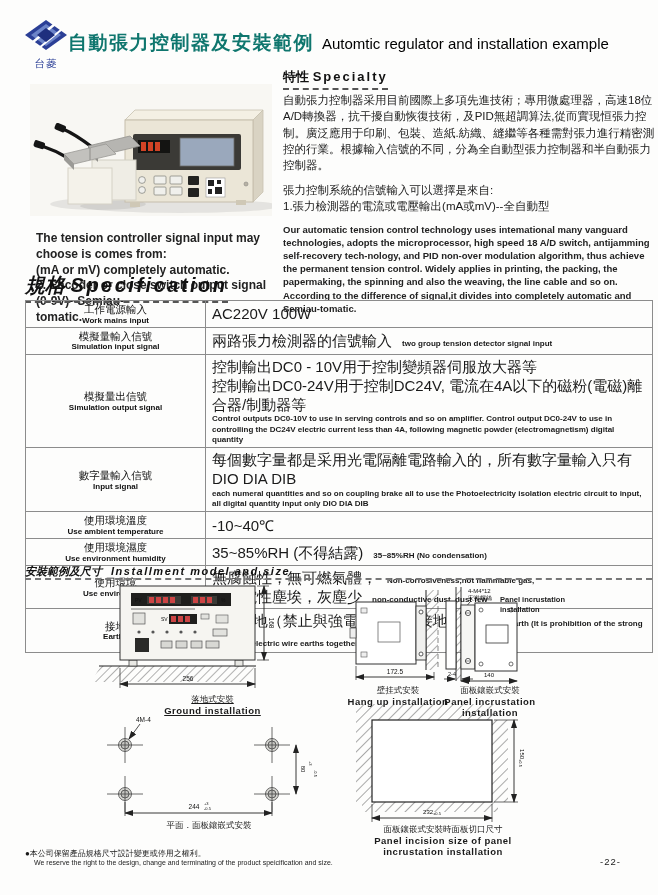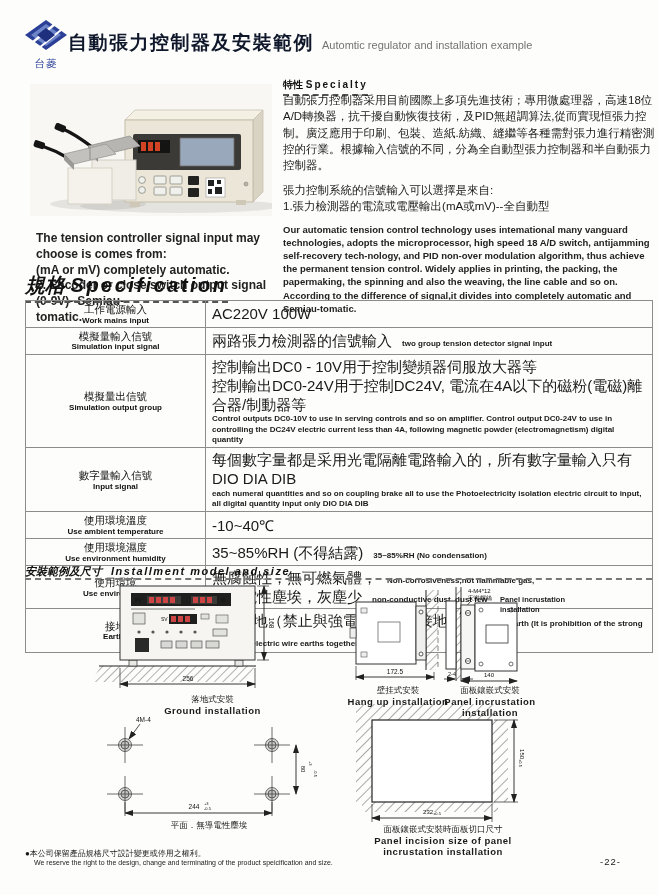--- a/index.html
+++ b/index.html
@@ -5,29 +5,29 @@
   * { box-sizing: border-box; }
   body {
     margin: 0; width: 658px; height: 895px; position: relative;
     background: #fdfdfc; color: #1a1a1a; overflow: hidden;
     font-family: "Liberation Sans", sans-serif;
   }
   .abs { position: absolute; }
 
   
   .hdr-title-row { left: 68px; top: 30px; width: 585px; display: flex; align-items: baseline; gap: 8px; }
-  .title-zh { font-size: 19px; font-weight: bold; color: #0f172a; letter-spacing: 1.5px; white-space: nowrap; }
-  .title-en { font-size: 11px; color: #737373; white-space: nowrap; }
+  .title-zh { font-size: 19px; font-weight: bold; color: #0f766e; letter-spacing: 1.5px; white-space: nowrap; }
+  .title-en { font-size: 15px; color: #000000; white-space: nowrap; }
   .logo-wrap { left: 24px; top: 20px; width: 44px; text-align: center; }
   .logo-txt { font-size: 10.5px; color: #2b3f96; margin-top: 1px; letter-spacing: 1px; }
 
   
   .sec-head { font-weight: bold; color: #111; }
   .sec-head .dashed { display: inline-block; border-bottom: 2px dashed #555; padding-bottom: 2px; }
-  .h-specialty { left: 283px; top: 68px; font-size: 10px; margin-top: 10px; }
+  .h-specialty { left: 283px; top: 68px; font-size: 13px; }
   .h-specialty .en { letter-spacing: 2px; }
   .h-spec { left: 25px; top: 272px; font-size: 20px; font-style: italic; }
   .h-spec .en { letter-spacing: 2.5px; }
   .h-install { left: 25px; top: 564px; font-size: 11px; font-style: italic; }
   .h-install .en { letter-spacing: 1.5px; margin-left: 6px; }
   .install-rule { left: 25px; top: 578px; width: 627px; border-top: 2px dashed #777; }
 
   
   .spec-col { left: 283px; top: 92px; width: 372px; }
   .p-zh { font-size: 11.5px; line-height: 1.42; margin: 0 0 8px 0; }
@@ -174,21 +174,21 @@
             <div class="lab-zh">模擬量輸入信號</div>
             <div class="lab-en">Simulation input signal</div>
           </td>
           <td class="cell-value">
             <div class="vline"><span class="v-zh">兩路張力檢測器的信號輸入</span><span class="v-en">two group tension detector signal input</span></div>
           </td>
         </tr>
         <tr>
           <td class="cell-label">
             <div class="lab-zh">模擬量出信號</div>
-            <div class="lab-en">Simulation output group</div>
+            <div class="lab-en">Simulation output signal</div>
           </td>
           <td class="cell-value">
             <div class="vline"><span class="v-zh">控制輸出DC0 - 10V用于控制變頻器伺服放大器等</span></div>
             <div class="vline"><span class="v-zh">控制輸出DC0-24V用于控制DC24V, 電流在4A以下的磁粉(電磁)離合器/制動器等</span></div>
             <div class="vline">
               <span class="v-en solo">Control outputs DC0-10V to use in serving controls and so on amplifier. Control output DC0-24V to use in controlling the DC24V electric current less than 4A, following magnetic powder (electromagnetism) digital quantity</span>
             </div>
           </td>
         </tr>
         <tr>
@@ -302,21 +302,21 @@
     <line x1="162" y1="80" x2="174" y2="80" stroke="#222" stroke-width="0.7"></line>
     <line x1="169" y1="6" x2="169" y2="80" stroke="#222" stroke-width="0.9" marker-start="url(#aA)" marker-end="url(#aA)"></line>
     <text x="177" y="46" font-size="6.5" text-anchor="middle" transform="rotate(90 177 43)">168</text>
 
     <line x1="25" y1="88" x2="25" y2="108" stroke="#222" stroke-width="0.7"></line>
     <line x1="160" y1="88" x2="160" y2="108" stroke="#222" stroke-width="0.7"></line>
     <line x1="25" y1="104" x2="160" y2="104" stroke="#222" stroke-width="0.9" marker-start="url(#aA)" marker-end="url(#aA)"></line>
     <text x="93" y="101" font-size="6.5" text-anchor="middle">256</text>
   </svg>
 </div>
-<div class="abs dcap" style="left:95px; top:694px; width:235px;">
+<div class="abs dcap" style="left:95px; top:694px; width:235px;text-decoration:underline;">
   <div class="c-zh">落地式安裝</div>
   <div class="c-en">Ground installation</div>
 </div>
 
 <div class="abs" style="left:348px; top:590px;">
   <svg width="104" height="95" viewBox="0 0 104 95">
     <defs>
       <marker id="aB" markerWidth="9" markerHeight="8" refX="8" refY="3" orient="auto-start-reverse" markerUnits="userSpaceOnUse">
           <path d="M0,0 L9,3 L0,6 Z" fill="#222"></path>
         </marker>
@@ -421,21 +421,21 @@
     <text x="218" y="60" font-size="4" transform="rotate(90 218 58)">-0.5</text>
     <line x1="27" y1="90" x2="27" y2="104" stroke="#222" stroke-width="0.7"></line>
     <line x1="174" y1="90" x2="174" y2="104" stroke="#222" stroke-width="0.7"></line>
     <line x1="27" y1="101" x2="174" y2="101" stroke="#222" stroke-width="0.9" marker-start="url(#aD)" marker-end="url(#aD)"></line>
     <text x="96" y="97" font-size="6.5" text-anchor="middle">244</text>
     <text x="106" y="93" font-size="4">+3</text>
     <text x="106" y="98" font-size="4">-0.5</text>
   </svg>
 </div>
 <div class="abs dcap" style="left:98px; top:820px; width:222px;">
-  <div class="c-zh">平面．無導電性塵埃</div>
+  <div class="c-zh">平面．面板鑲嵌式安裝</div>
 </div>
 
 <div class="abs" style="left:348px; top:700px;">
   <svg width="190" height="124" viewBox="0 0 190 124">
     <defs>
       <marker id="aE" markerWidth="9" markerHeight="8" refX="8" refY="3" orient="auto-start-reverse" markerUnits="userSpaceOnUse">
           <path d="M0,0 L9,3 L0,6 Z" fill="#222"></path>
         </marker>
       <pattern id="hE" width="7" height="7" patternTransform="rotate(45)" patternUnits="userSpaceOnUse">
           <line x1="0" y1="0" x2="0" y2="7" stroke="#555" stroke-width="1"></line>

